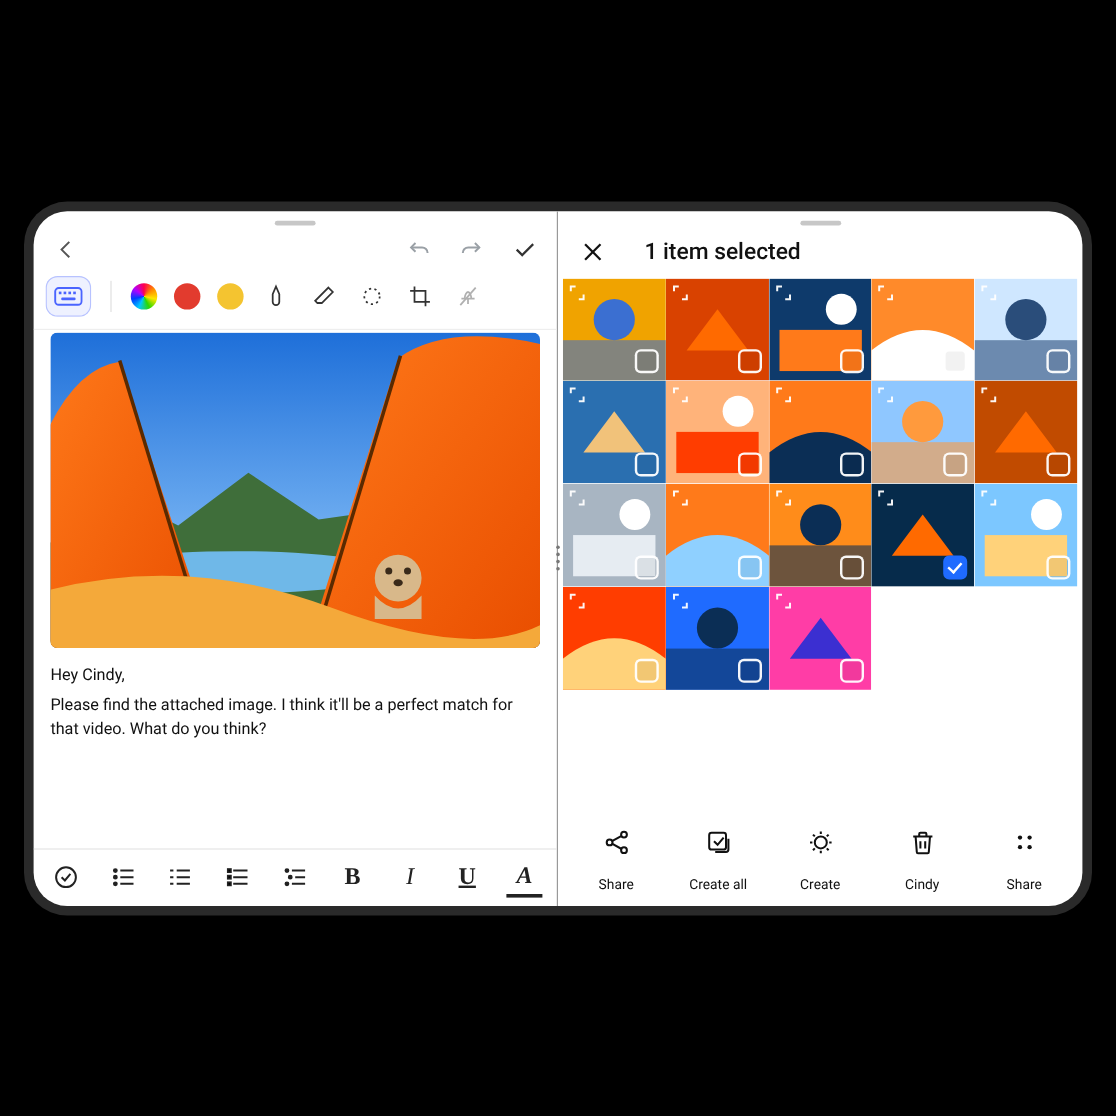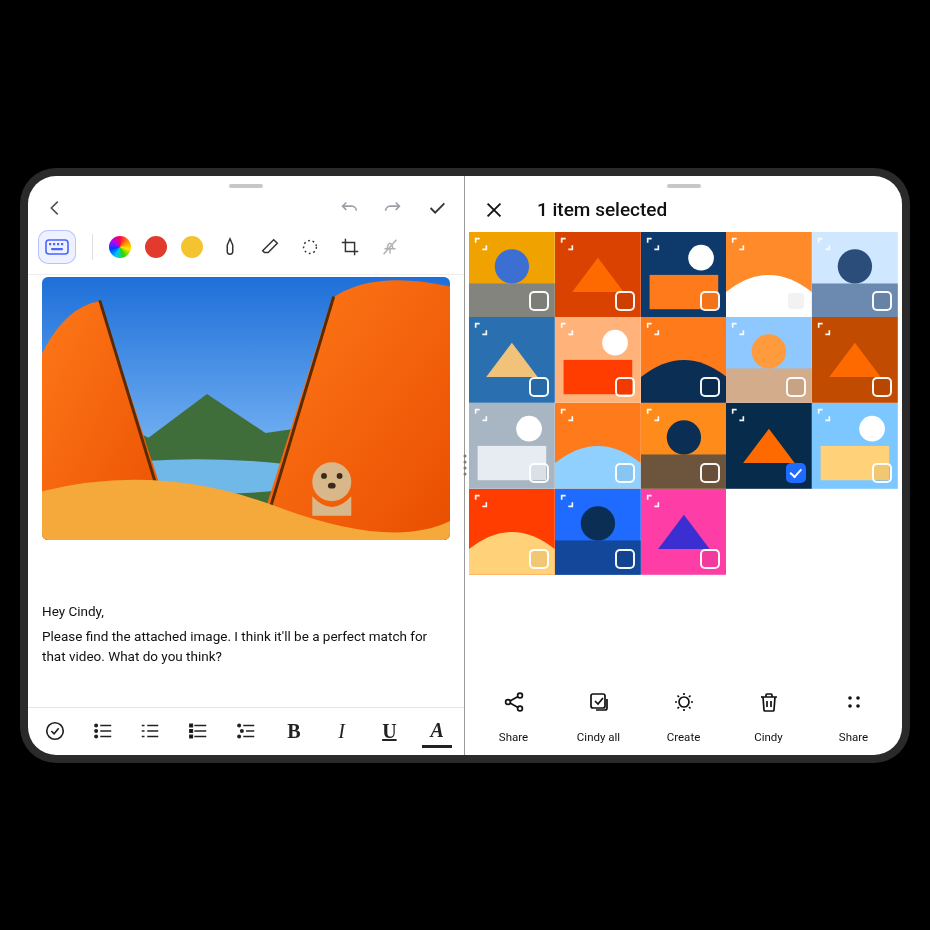--- a/index.html
+++ b/index.html
@@ -52,21 +52,21 @@
     width: 38px; height: 34px; border-radius: 10px;
     display:flex; align-items:center; justify-content:center; cursor:pointer;
   }
   .tool-chip.active { background:#eef1ff; box-shadow: 0 0 0 1px #b7c2ff inset; }
   .sep { width:1px; height:26px; background:#e0e0e0; margin:0 2px; }
   .dot { width: 22px; height:22px; border-radius:50%; }
   .dot.rainbow {
     background: conic-gradient(#ff004c,#ff8a00,#ffe600,#2bd900,#00c8ff,#003dff,#b300ff,#ff004c);
   }
 
-  .editor-body { flex:1; padding: 0 14px 0 14px; overflow:hidden; display:flex; flex-direction:column;gap:48px; }
+  .editor-body { flex:1; padding: 0 14px 0 14px; overflow:hidden; display:flex; flex-direction:column; }
   .note-image {
     width: 100%; aspect-ratio: 1.55/1; border-radius: 6px; overflow:hidden; position:relative;
     margin-top: 2px;
   }
   .note-image svg { width:100%; height:100%; display:block; }
   .note-text { font-size: 13.5px; color:#111; margin-top: 14px; line-height:1.45; }
   .greeting { margin-bottom: 6px; }
 
   .format-bar {
     height: 48px; border-top: 1px solid #e5e5e5;
@@ -533,21 +533,21 @@
               <line x1="8" y1="13" x2="16" y2="17.5"></line>
             </svg>
           <span>Share</span>
         </div>
         <div class="gal-action">
           <svg viewBox="0 0 24 24" fill="none" stroke="#111" stroke-width="1.7">
               <rect x="4" y="4" width="14" height="14" rx="2"></rect>
               <path d="M8 11l3 3 5-6"></path>
               <path d="M9 20h9a2 2 0 002-2V9"></path>
             </svg>
-          <span>Cindy all</span>
+          <span>Create all</span>
         </div>
         <div class="gal-action">
           <svg viewBox="0 0 24 24" fill="none" stroke="#111" stroke-width="1.7">
               <circle cx="12" cy="12" r="5"></circle>
               <line x1="12" y1="3" x2="12" y2="5"></line>
               <line x1="12" y1="19" x2="12" y2="21"></line>
               <line x1="3" y1="12" x2="5" y2="12"></line>
               <line x1="19" y1="12" x2="21" y2="12"></line>
               <line x1="5.5" y1="5.5" x2="7" y2="7"></line>
               <line x1="17" y1="17" x2="18.5" y2="18.5"></line>

